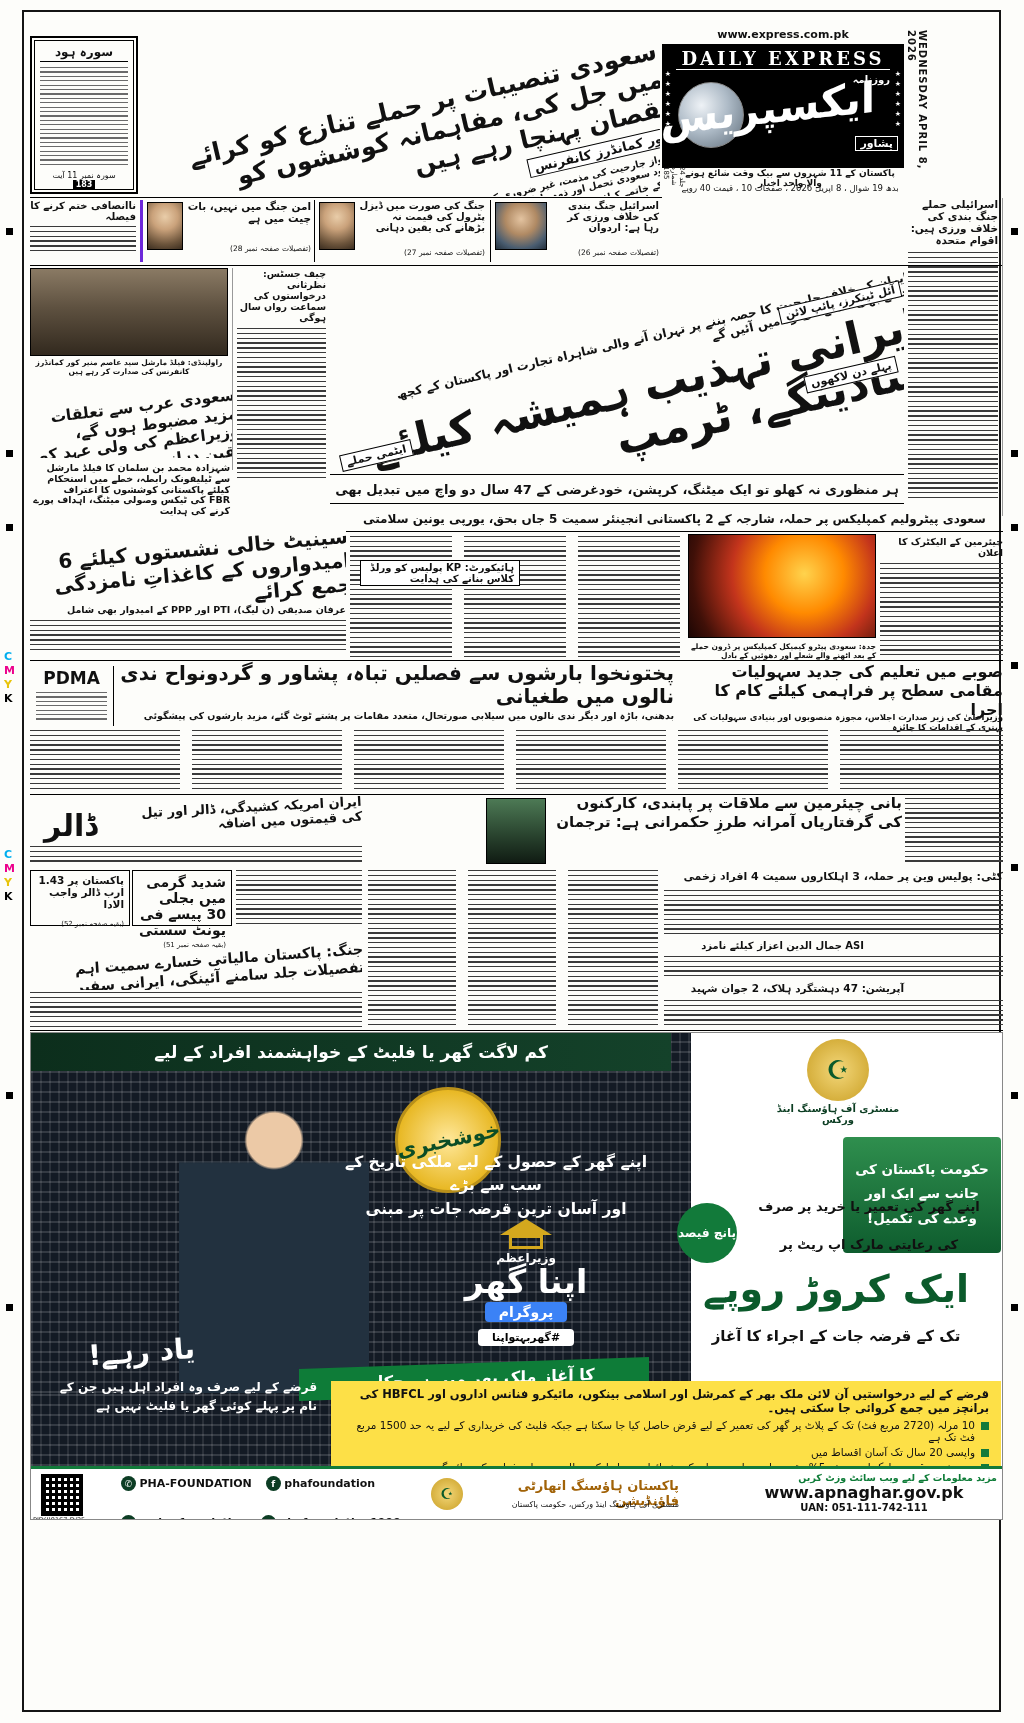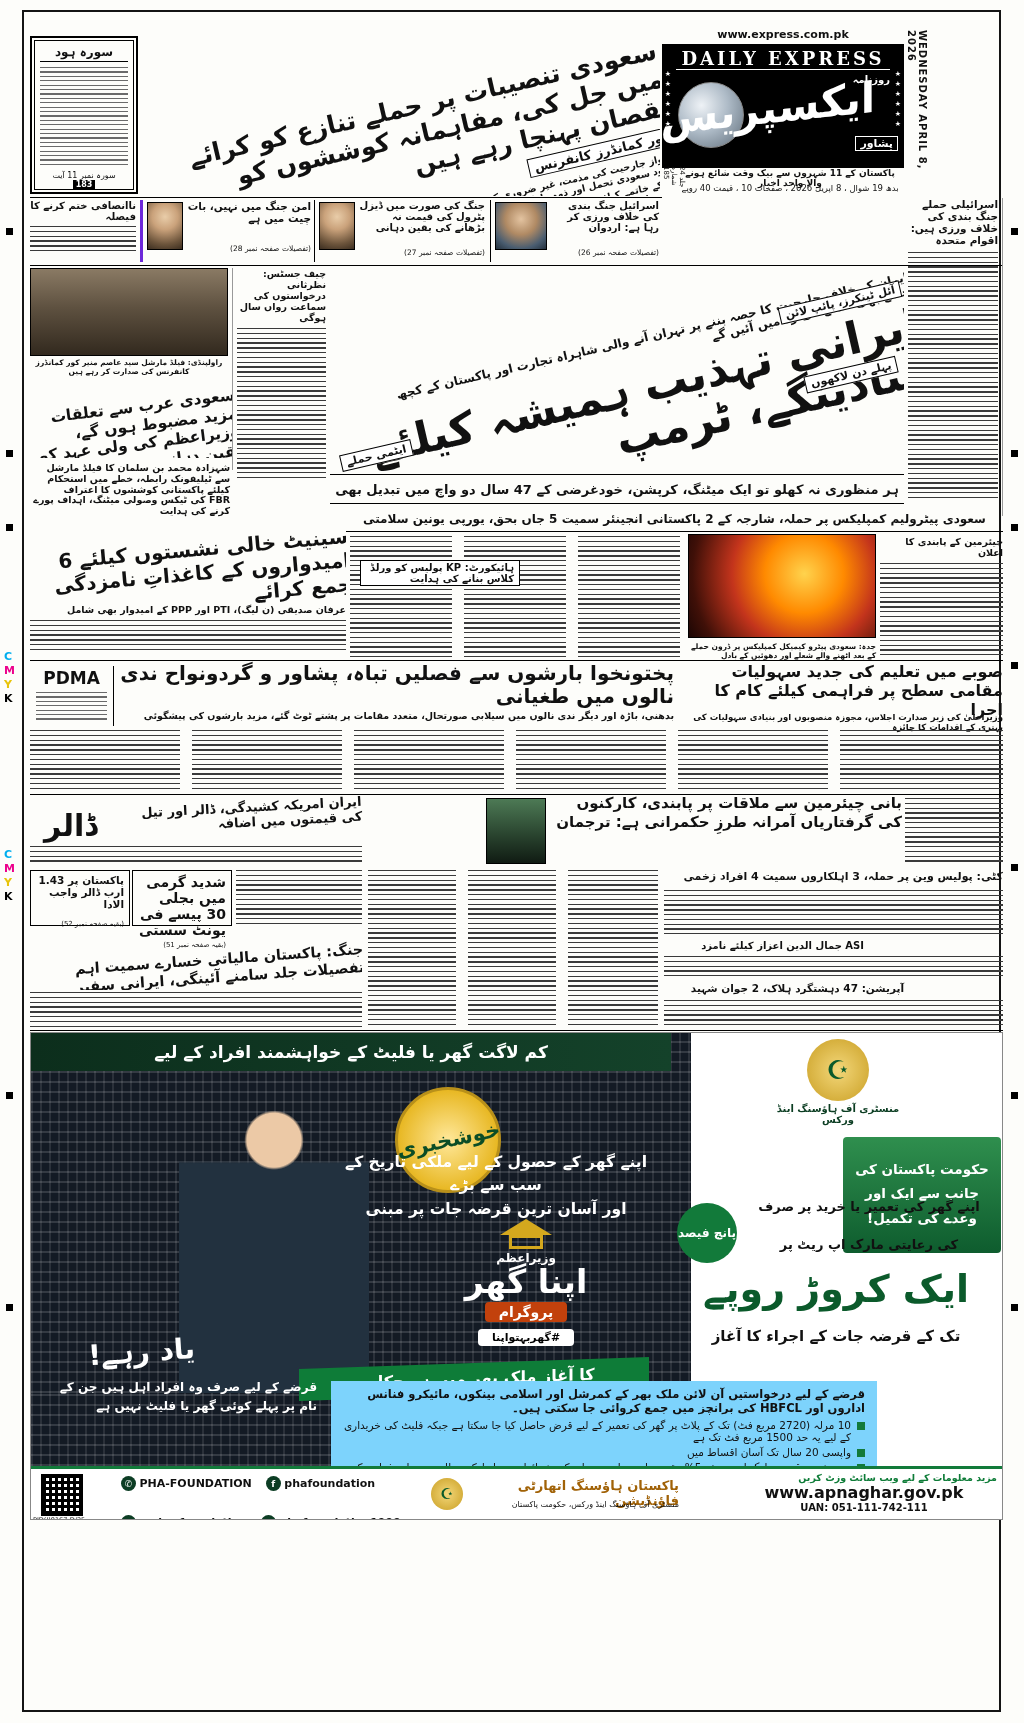--- a/index.html
+++ b/index.html
@@ -171,21 +171,21 @@
     <div class="abs sim" style="left:0;top:0;width:102px;height:122px"></div>
     <div class="abs sim" style="left:114px;top:0;width:102px;height:122px"></div>
     <div class="abs sim" style="left:228px;top:0;width:102px;height:122px"></div>
     <div class="abs boxed b rtl" style="left:10px;top:24px;width:160px;font-size:10px">ہائیکورٹ: KP پولیس کو ورلڈ کلاس بنانے کی ہدایت</div>
   </div>
 
   <div class="abs photo firephoto" style="left:688px;top:534px;width:188px;height:104px"></div>
   <div class="abs rtl b" style="left:688px;top:642px;width:188px;font-size:7.5px">جدہ: سعودی پیٹرو کیمیکل کمپلیکس پر ڈرون حملے کے بعد اٹھنے والے شعلے اور دھوئیں کے بادل</div>
 
   <div class="abs rtl" style="left:880px;top:536px;width:123px;height:122px">
-    <div class="b" style="font-size:9.5px">چیئرمین کے پابندی کا اعلان</div>
+    <div class="b" style="font-size:9.5px">چیئرمین کے الیکٹرک کا اعلان</div>
     <div class="sim" style="height:92px;margin-top:5px"></div>
   </div>
 
   <div class="abs hrule" style="left:30px;top:660px;width:973px"></div>
 
   <div class="abs" style="left:30px;top:666px;width:84px;height:60px;border-right:1px solid #000;padding:2px 6px">
     <div class="b ctr" style="font-size:17px">PDMA</div>
     <div class="sim2" style="height:30px;margin-top:4px"></div>
   </div>
 
@@ -266,21 +266,21 @@
 
     <div class="abs rtl ctr b pre" style="left:300px;top:118px;width:330px;font-size:15.5px;color:#fff;line-height:1.5">اپنے گھر کے حصول کے لیے ملکی تاریخ کے سب سے بڑے
 اور آسان ترین قرضہ جات پر مبنی</div>
 
     <div class="abs ctr" style="left:330px;top:186px;width:330px;height:150px">
       <div style="width:0;height:0;border-left:26px solid transparent;border-right:26px solid transparent;border-bottom:16px solid #d4a81e;margin:0 auto"></div>
       <div style="width:34px;height:14px;border:3px solid #d4a81e;margin:0 auto"></div>
       <div class="b rtl ctr" style="font-size:12px;color:#fff;margin-top:2px">وزیراعظم</div>
       <div class="b rtl ctr" style="font-size:33px;color:#fff;line-height:1">اپنا گھر</div>
       <div class="ctr" style="margin-top:4px">
-        <span class="pill b rtl" style="background:#c2410c;color:#fff;font-size:14px">پروگرام</span>
+        <span class="pill b rtl" style="background:#3b82f6;color:#fff;font-size:14px">پروگرام</span>
       </div>
       <div class="ctr" style="margin-top:4px">
         <span class="pill b rtl" style="background:#fff;color:#000;font-size:11px">#گھربہتواپنا</span>
       </div>
     </div>
 
     <div class="abs rtl ctr b" style="left:268px;top:330px;width:350px;height:32px;line-height:32px;background:#0e7c38;color:#fff;font-size:16px;transform:skewY(-2deg)">کا آغاز ملک بھر میں ہو چکا ہے</div>
 
     <div class="abs" style="left:640px;top:148px;width:330px;height:196px">
       <div class="abs" style="left:6px;top:22px;width:60px;height:60px;border-radius:50%;background:#127a3a;color:#fff;display:flex;align-items:center;justify-content:center">
@@ -290,21 +290,21 @@
       <div class="abs rtl ctr b" style="left:72px;top:56px;width:252px;font-size:13px">کی رعایتی مارک اپ ریٹ پر</div>
       <div class="abs rtl ctr b" style="left:0;top:86px;width:330px;font-size:38px;color:#0b5a2b">ایک کروڑ روپے</div>
       <div class="abs rtl ctr b" style="left:0;top:146px;width:330px;font-size:15px">تک کے قرضہ جات کے اجراء کا آغاز</div>
     </div>
 
     <div class="abs" style="left:0;top:296px;width:300px;height:137px;color:#fff;padding:8px 14px">
       <div class="b rtl" style="font-size:28px;transform:rotate(-4deg);width:150px">یاد رہے!</div>
       <div class="b rtl" style="font-size:12px;margin-top:8px;line-height:1.6">قرضے کے لیے صرف وہ افراد اہل ہیں جن کے نام پر پہلے کوئی گھر یا فلیٹ نہیں ہے</div>
     </div>
 
-    <div class="abs rtl" style="left:300px;top:348px;width:546px;height:85px;background:#7dd3fc;padding:6px 12px">
+    <div class="abs rtl" style="left:300px;top:348px;width:670px;height:85px;background:#fde047;padding:6px 12px">
       <div class="b" style="font-size:11.5px;margin-bottom:4px">قرضے کے لیے درخواستیں آن لائن ملک بھر کے کمرشل اور اسلامی بینکوں، مائیکرو فنانس اداروں اور HBFCL کی برانچز میں جمع کروائی جا سکتی ہیں۔</div>
       <ul class="bullets">
         <li>10 مرلہ (2720 مربع فٹ) تک کے پلاٹ پر گھر کی تعمیر کے لیے قرض حاصل کیا جا سکتا ہے جبکہ فلیٹ کی خریداری کے لیے یہ حد 1500 مربع فٹ تک ہے</li>
         <li>واپسی 20 سال تک آسان اقساط میں</li>
         <li>جمع شدہ رقم پر مارک اپ صرف 5% مقرر، واپسی اور وصولی کی شرائط و ضوابط کے مطابق سہولت فراہم کی جائے گی</li>
       </ul>
     </div>
 
     <div class="abs" style="left:0;top:433px;width:973px;height:55px;background:#fff;border-top:3px solid #127a3a">
       <div class="abs qr" style="left:10px;top:5px;width:42px;height:42px"></div>

